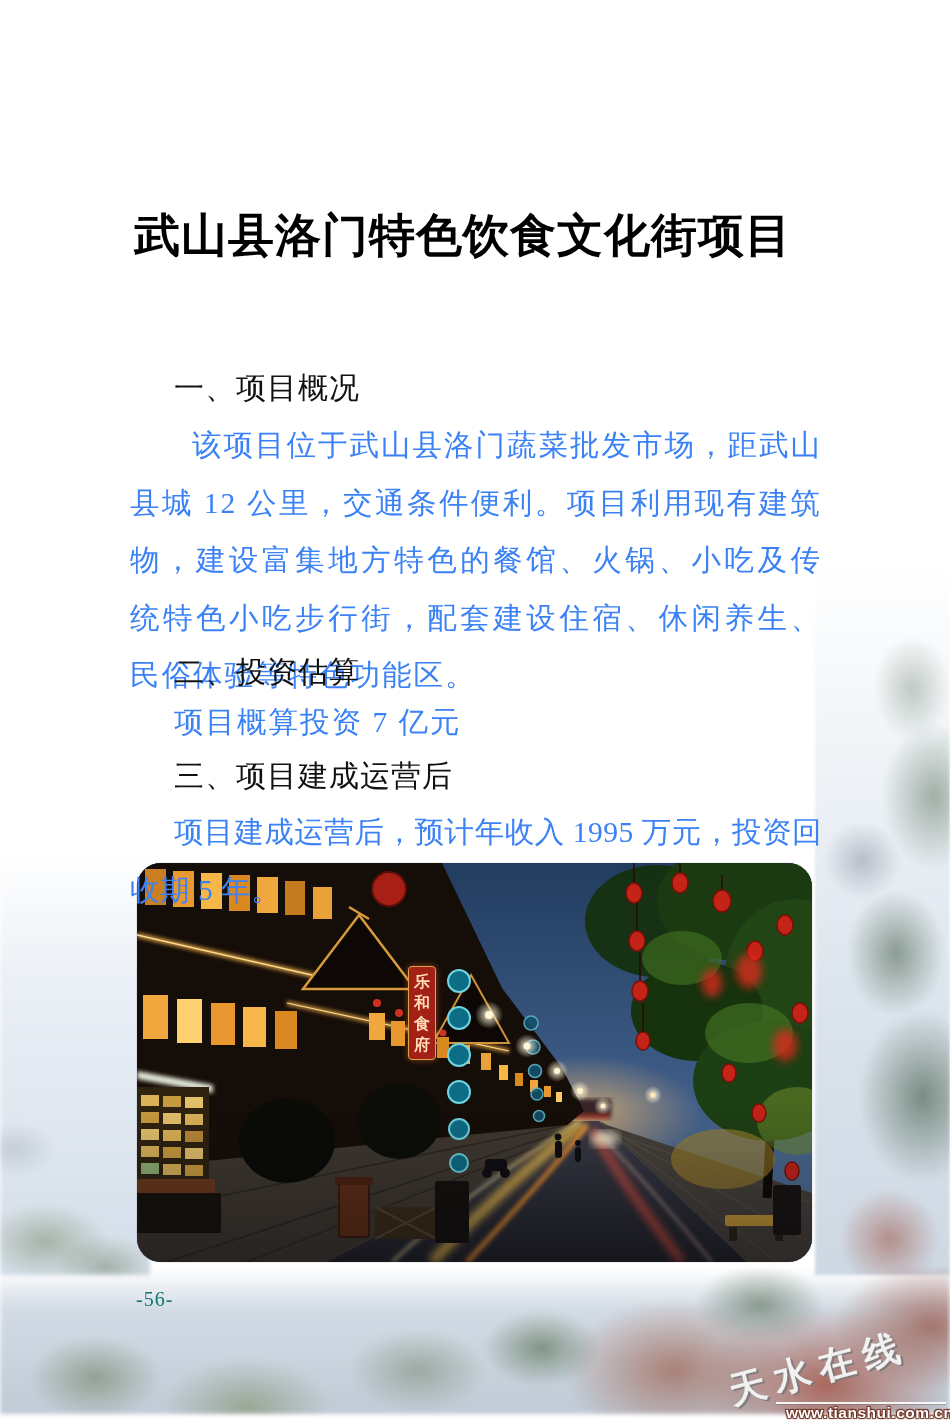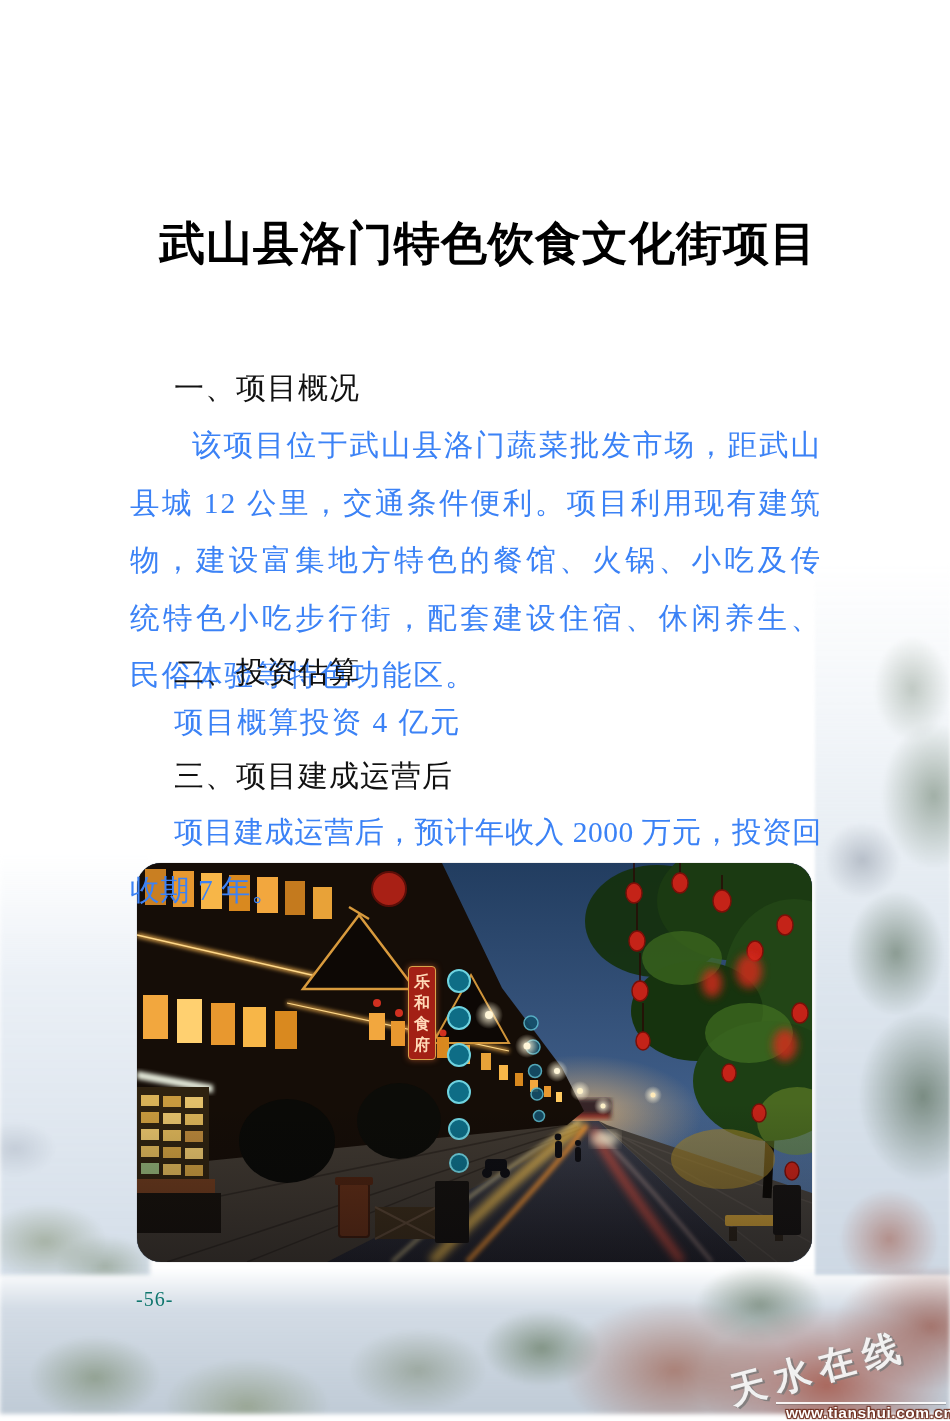--- a/index.html
+++ b/index.html
@@ -41,23 +41,23 @@
       radial-gradient(150px 95px at 71% 70%, rgba(150,75,52,.6), rgba(150,75,52,0) 75%),
       radial-gradient(170px 105px at 87% 80%, rgba(158,60,40,.7), rgba(158,60,40,0) 75%),
       radial-gradient(130px 85px at 98% 40%, rgba(140,62,45,.65), rgba(140,62,45,0) 75%),
       radial-gradient(90px 55px at 80% 25%, rgba(60,85,55,.5), rgba(60,85,55,0) 72%),
       linear-gradient(180deg, rgba(205,215,226,0) 0%, rgba(200,211,223,.8) 28%, rgba(188,200,212,.95) 100%);
     filter:blur(2px);
   }
   
   .content{position:absolute;left:130px;width:692px;top:0;z-index:3;}
   .doc-title{
-    position:absolute;left:0;top:202px;width:692px;margin:12px;
+    position:absolute;left:0;top:202px;width:692px;margin:4px;
     font-size:46px;line-height:60px;font-weight:bold;letter-spacing:1px;
-    text-align:center;color:#000;
+    text-align:left;color:#000;
   }
   .sec-heading{
     position:absolute;left:0;width:692px;margin:0;
     font-family:"Liberation Sans","DejaVu Sans",sans-serif;
     font-size:30px;line-height:57px;font-weight:normal;color:#111;
     text-indent:44px;letter-spacing:1px;
   }
   .h-1{top:359px;} .h-2{top:643px;} .h-3{top:747px;}
   .body-par{
     position:absolute;left:0;width:692px;margin:0;
@@ -116,24 +116,24 @@
 <div class="bg-right"></div>
 <div class="bg-bottom"></div>
 
 <div class="content">
   <h1 class="doc-title">武山县洛门特色饮食文化街项目</h1>
 
   <h2 class="sec-heading h-1">一、项目概况</h2>
   <p class="body-par p-1">该项目位于武山县洛门蔬菜批发市场，距武山县城 12 公里，交通条件便利。项目利用现有建筑物，建设富集地方特色的餐馆、火锅、小吃及传统特色小吃步行街，配套建设住宿、休闲养生、民俗体验等特色功能区。</p>
 
   <h2 class="sec-heading h-2">二、投资估算</h2>
-  <p class="body-par p-2">项目概算投资 4 亿元</p>
+  <p class="body-par p-2">项目概算投资 7 亿元</p>
 
   <h2 class="sec-heading h-3">三、项目建成运营后</h2>
-  <p class="body-par p-3">项目建成运营后，预计年收入 2000 万元，投资回收期 7 年。</p>
+  <p class="body-par p-3">项目建成运营后，预计年收入 1995 万元，投资回收期 5 年。</p>
 </div>
 
 <div class="photo">
   <svg width="675" height="399" viewBox="0 0 675 399" xmlns="http://www.w3.org/2000/svg">
     <defs>
       <linearGradient id="sky" x1="0" y1="0" x2="0" y2="1">
         <stop offset="0" stop-color="#223d60"></stop>
         <stop offset="0.55" stop-color="#3d5b85"></stop>
         <stop offset="1" stop-color="#5b79a0"></stop>
       </linearGradient>

